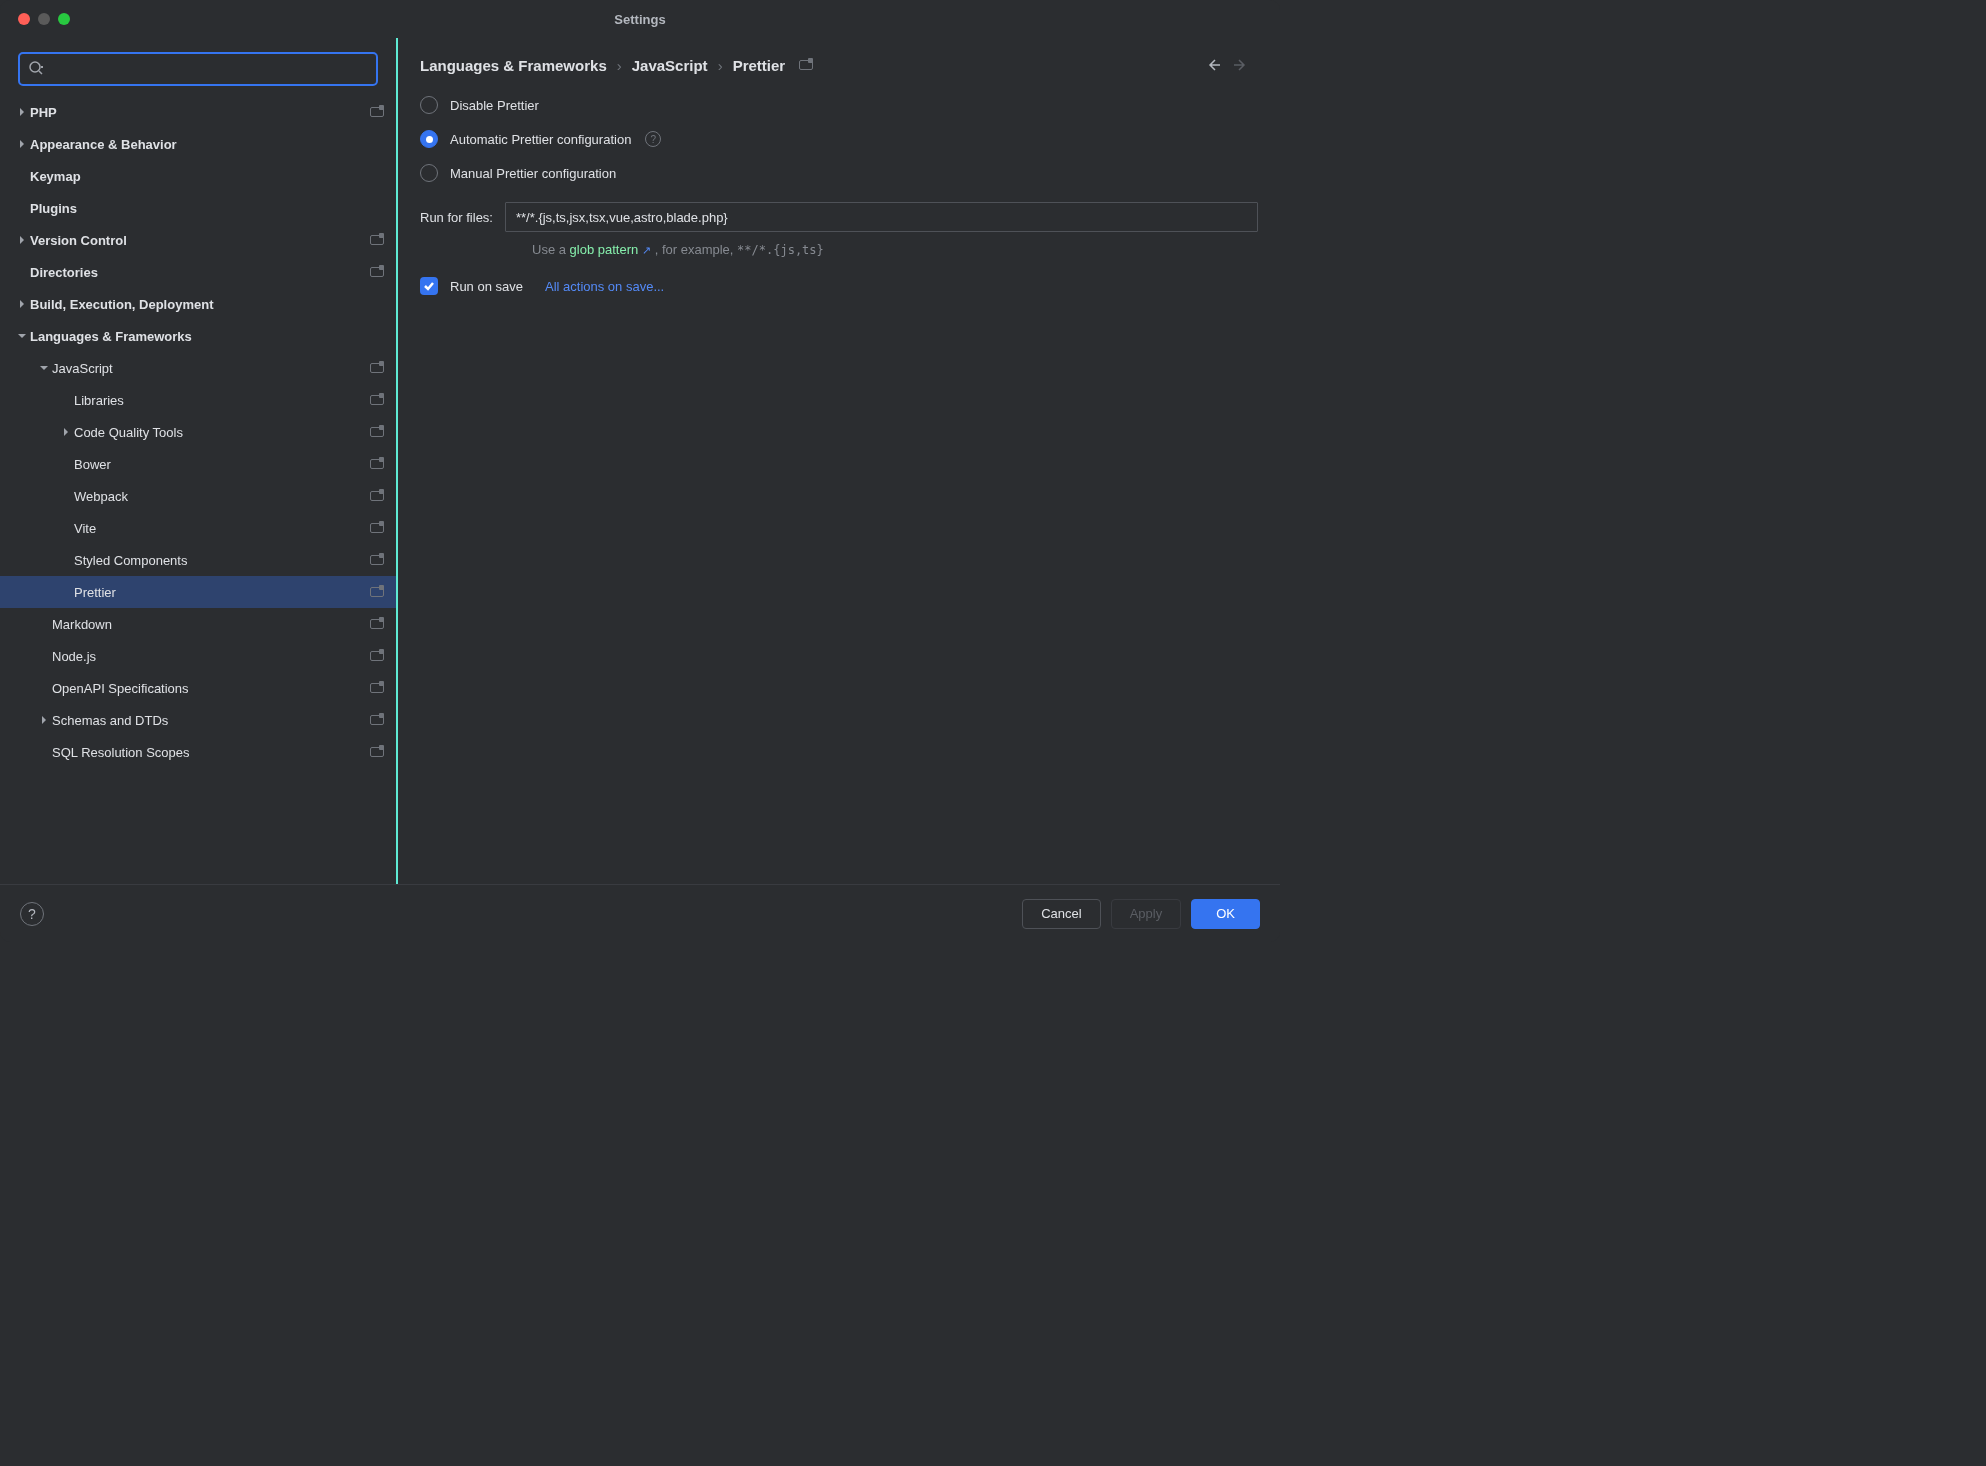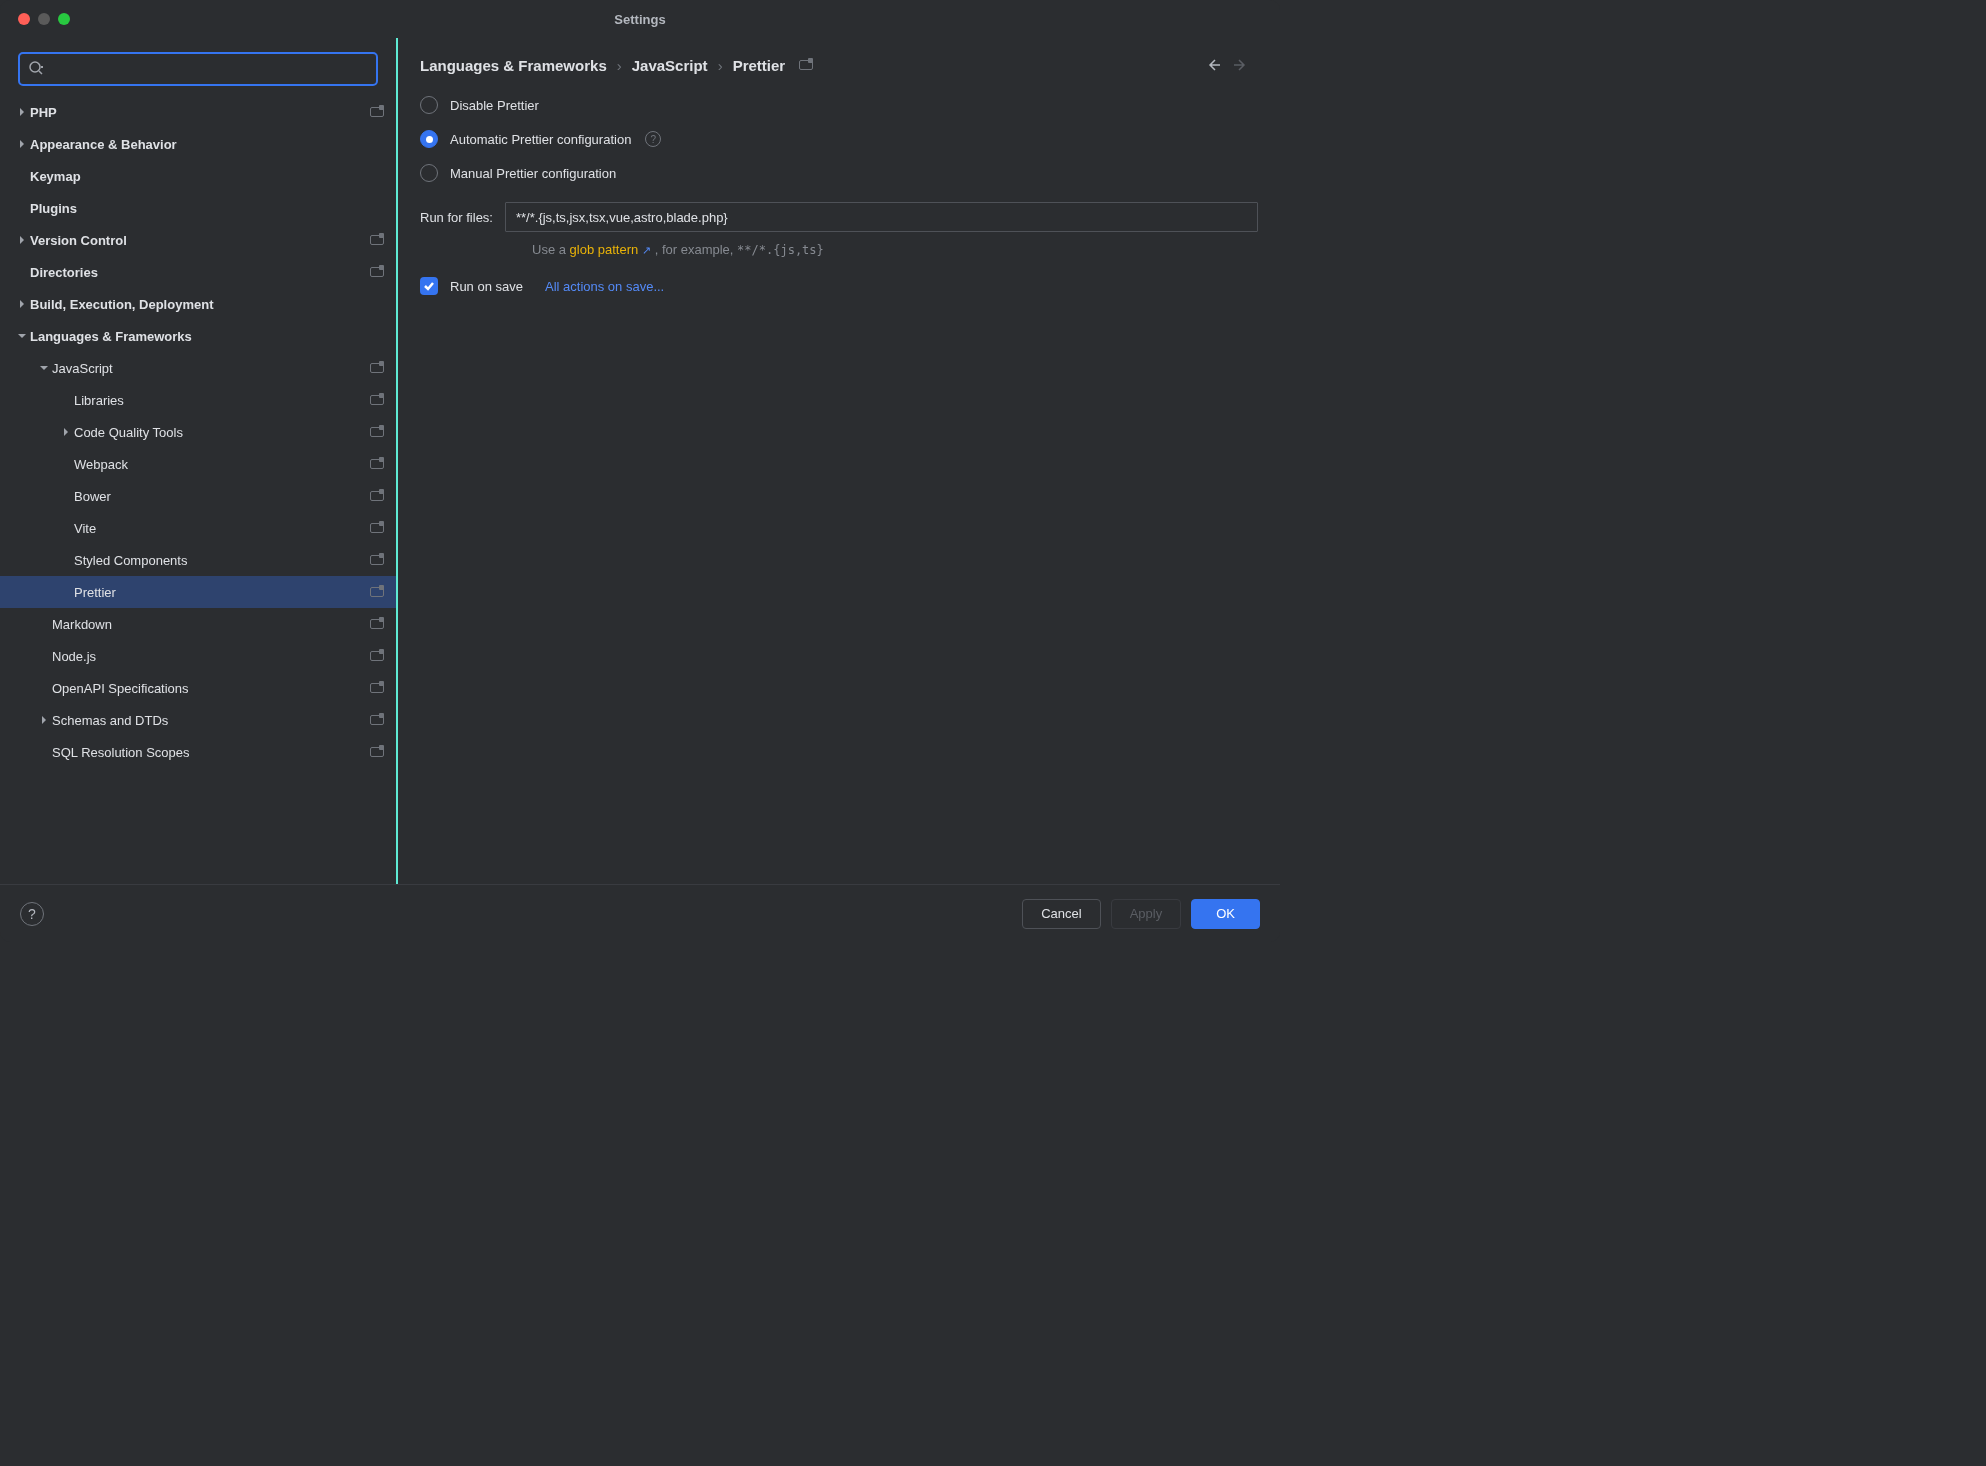--- a/index.html
+++ b/index.html
@@ -204,21 +204,21 @@
       color: #dfe1e5;
       font-size: 13px;
       outline: none;
     }
     .hint-row {
       margin-left: 112px;
       font-size: 13px;
       color: #868a91;
       margin-bottom: 20px;
     }
-    .hint-row .link { color: #eab308; cursor: pointer; }
+    .hint-row .link { color: #86efac; cursor: pointer; }
     .hint-row .arrow { font-size: 11px; color: #548af7; }
     .hint-row .mono { font-family: "Menlo", monospace; font-size: 12px; color: #868a91; }
     .check-row { display: flex; align-items: center; gap: 12px; }
     .checkbox {
       width: 18px; height: 18px;
       border-radius: 4px;
       background: #3574f0;
       display: flex; align-items: center; justify-content: center;
       cursor: pointer;
       flex-shrink: 0;
@@ -359,26 +359,26 @@
             <span class="tree-chevron" style="margin-left: -18px;">
               <svg viewBox="0 0 10 10">
                 <path d="M3 1l4 4-4 4z"></path>
               </svg>
             </span>
             <span class="tree-label">Code Quality Tools</span>
             <span class="tree-badge"></span>
           </div>
           <div class="tree-item" style="padding-left: 76px;">
             <span class="tree-chevron" style="margin-left: -18px;"></span>
+            <span class="tree-label">Bower</span>
+            <span class="tree-badge"></span>
+          </div>
+          <div class="tree-item" style="padding-left: 76px;">
+            <span class="tree-chevron" style="margin-left: -18px;"></span>
             <span class="tree-label">Webpack</span>
-            <span class="tree-badge"></span>
-          </div>
-          <div class="tree-item" style="padding-left: 76px;">
-            <span class="tree-chevron" style="margin-left: -18px;"></span>
-            <span class="tree-label">Bower</span>
             <span class="tree-badge"></span>
           </div>
           <div class="tree-item" style="padding-left: 76px;">
             <span class="tree-chevron" style="margin-left: -18px;"></span>
             <span class="tree-label">Vite</span>
             <span class="tree-badge"></span>
           </div>
           <div class="tree-item" style="padding-left: 76px;">
             <span class="tree-chevron" style="margin-left: -18px;"></span>
             <span class="tree-label">Styled Components</span>

